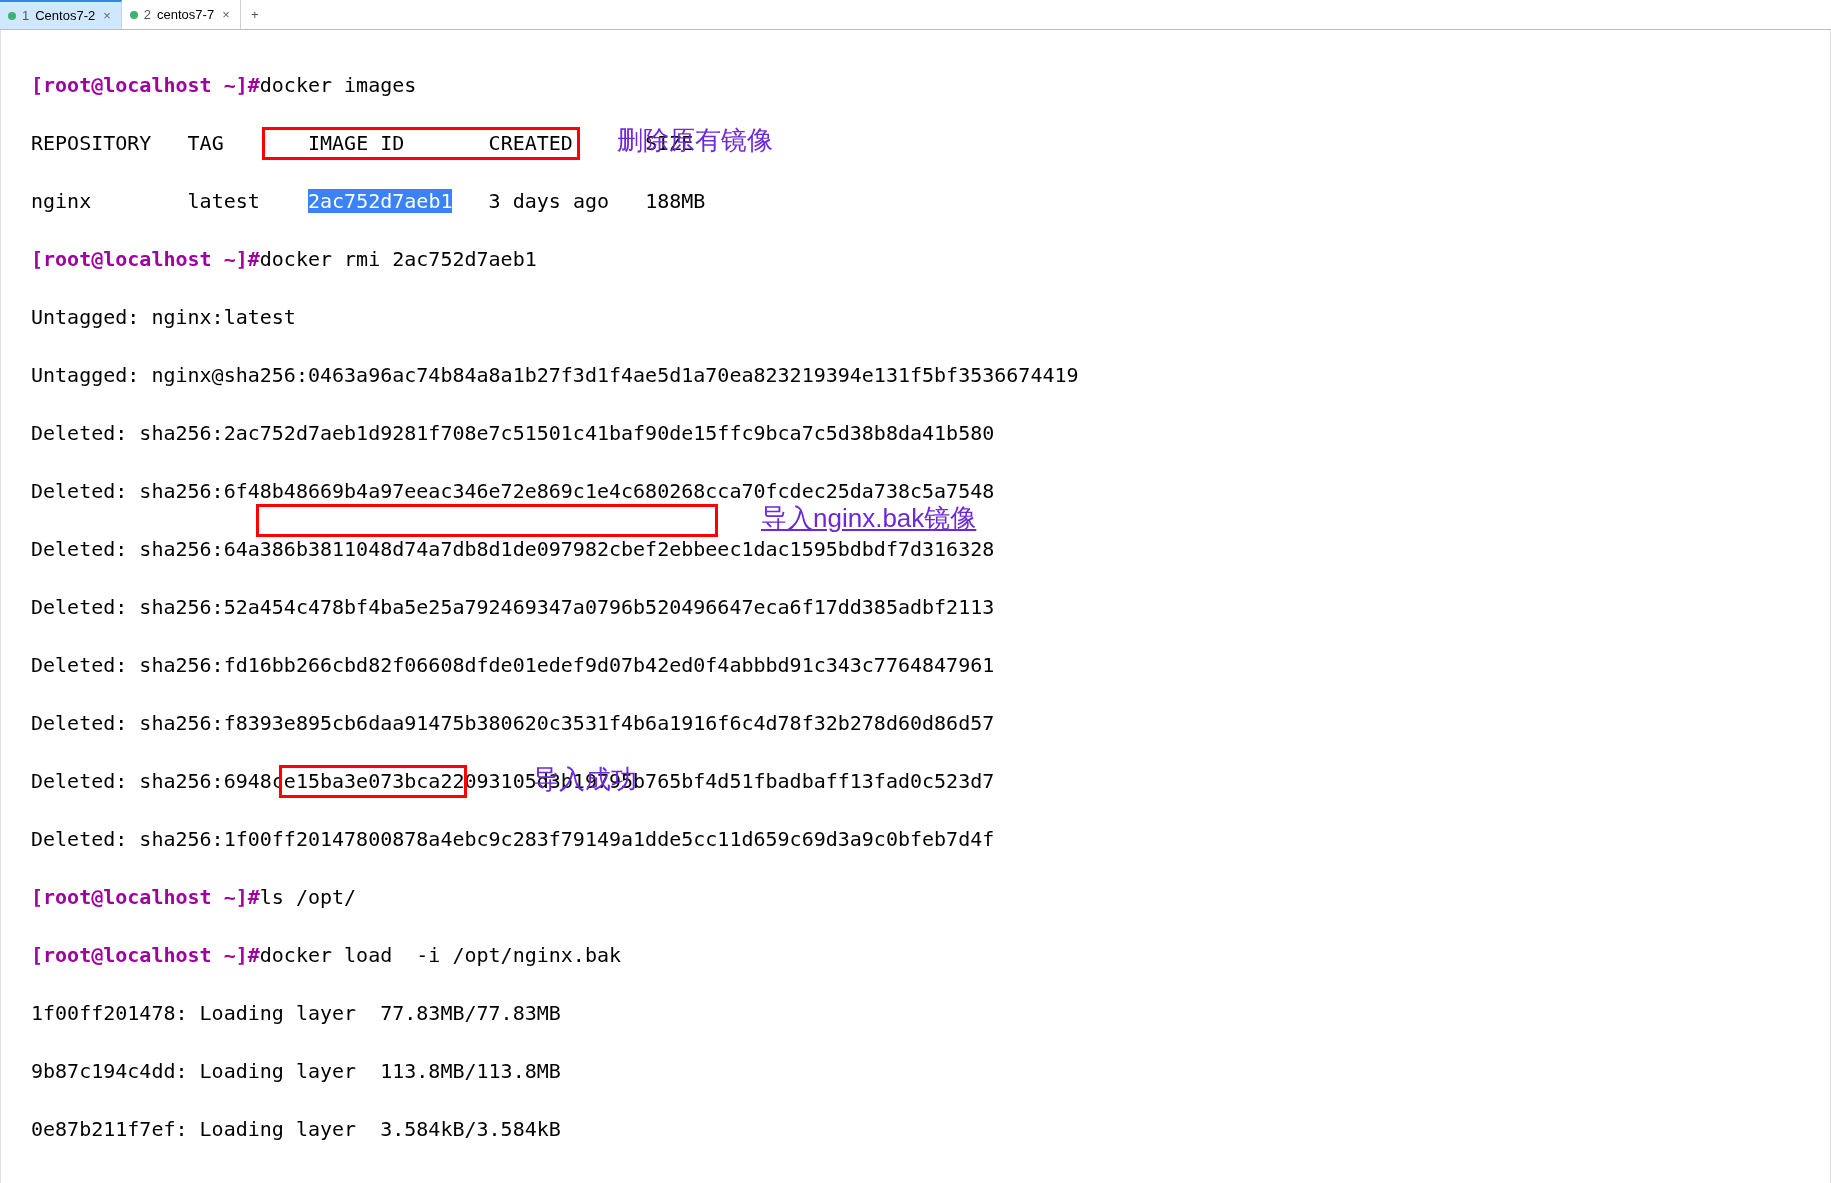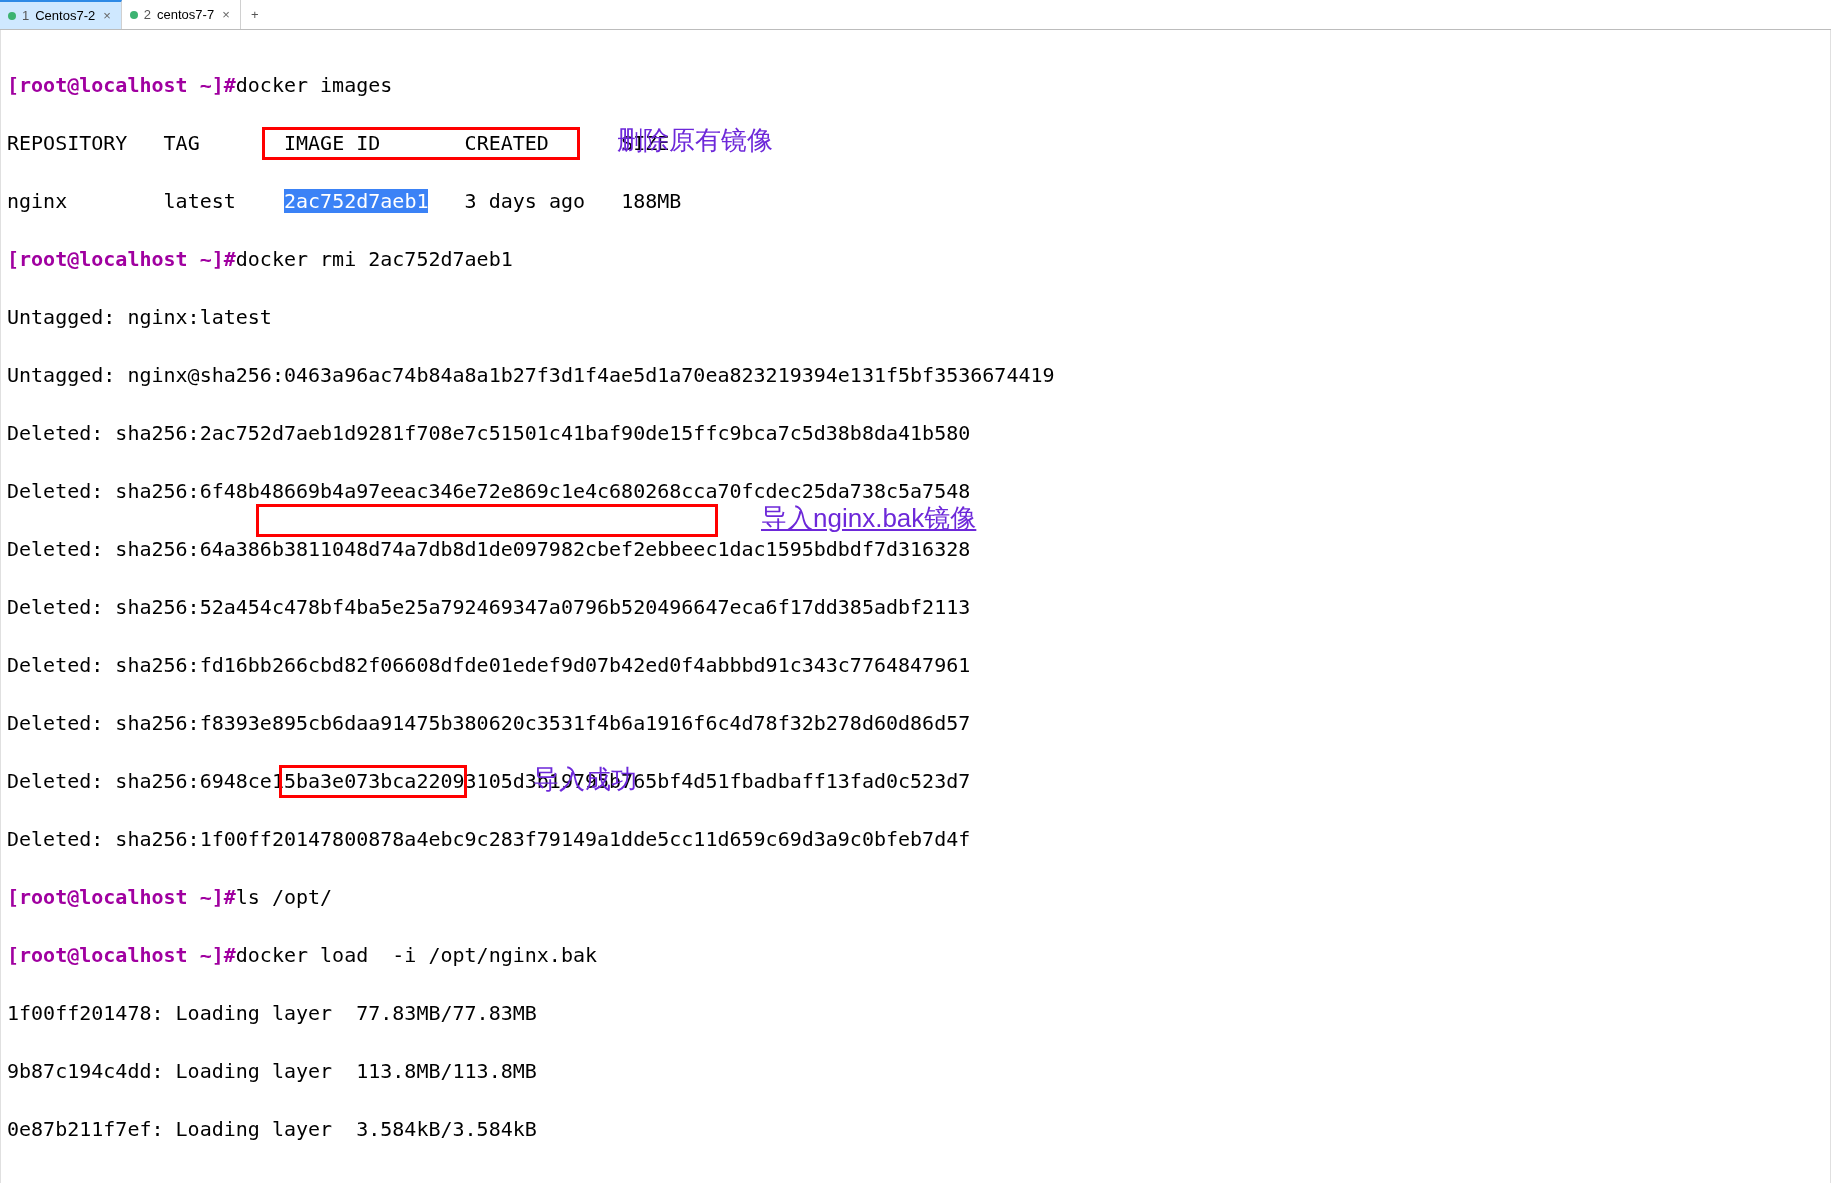--- a/index.html
+++ b/index.html
@@ -44,21 +44,21 @@
     color: #555; cursor: pointer;
   }
   .terminal {
     padding: 12px 6px 6px 6px;
     white-space: pre;
     line-height: 29px;
     position: relative;
     border: 1px solid #e0e0e0;
     border-top: none;
   }
-  .line { white-space: pre; }
+  .line { white-space: pre; margin-left: 24px; }
   .prompt-user { color: #a000a0; font-weight: bold; }
   .cmd { color: #000; }
   .sel { background: #3b82f6; color: #ffffff; }
   .dir { color: #1818c8; font-weight: bold; }
   .redbox {
     position: absolute;
     border: 3px solid #ff0000;
     background: transparent;
     pointer-events: none;
   }

